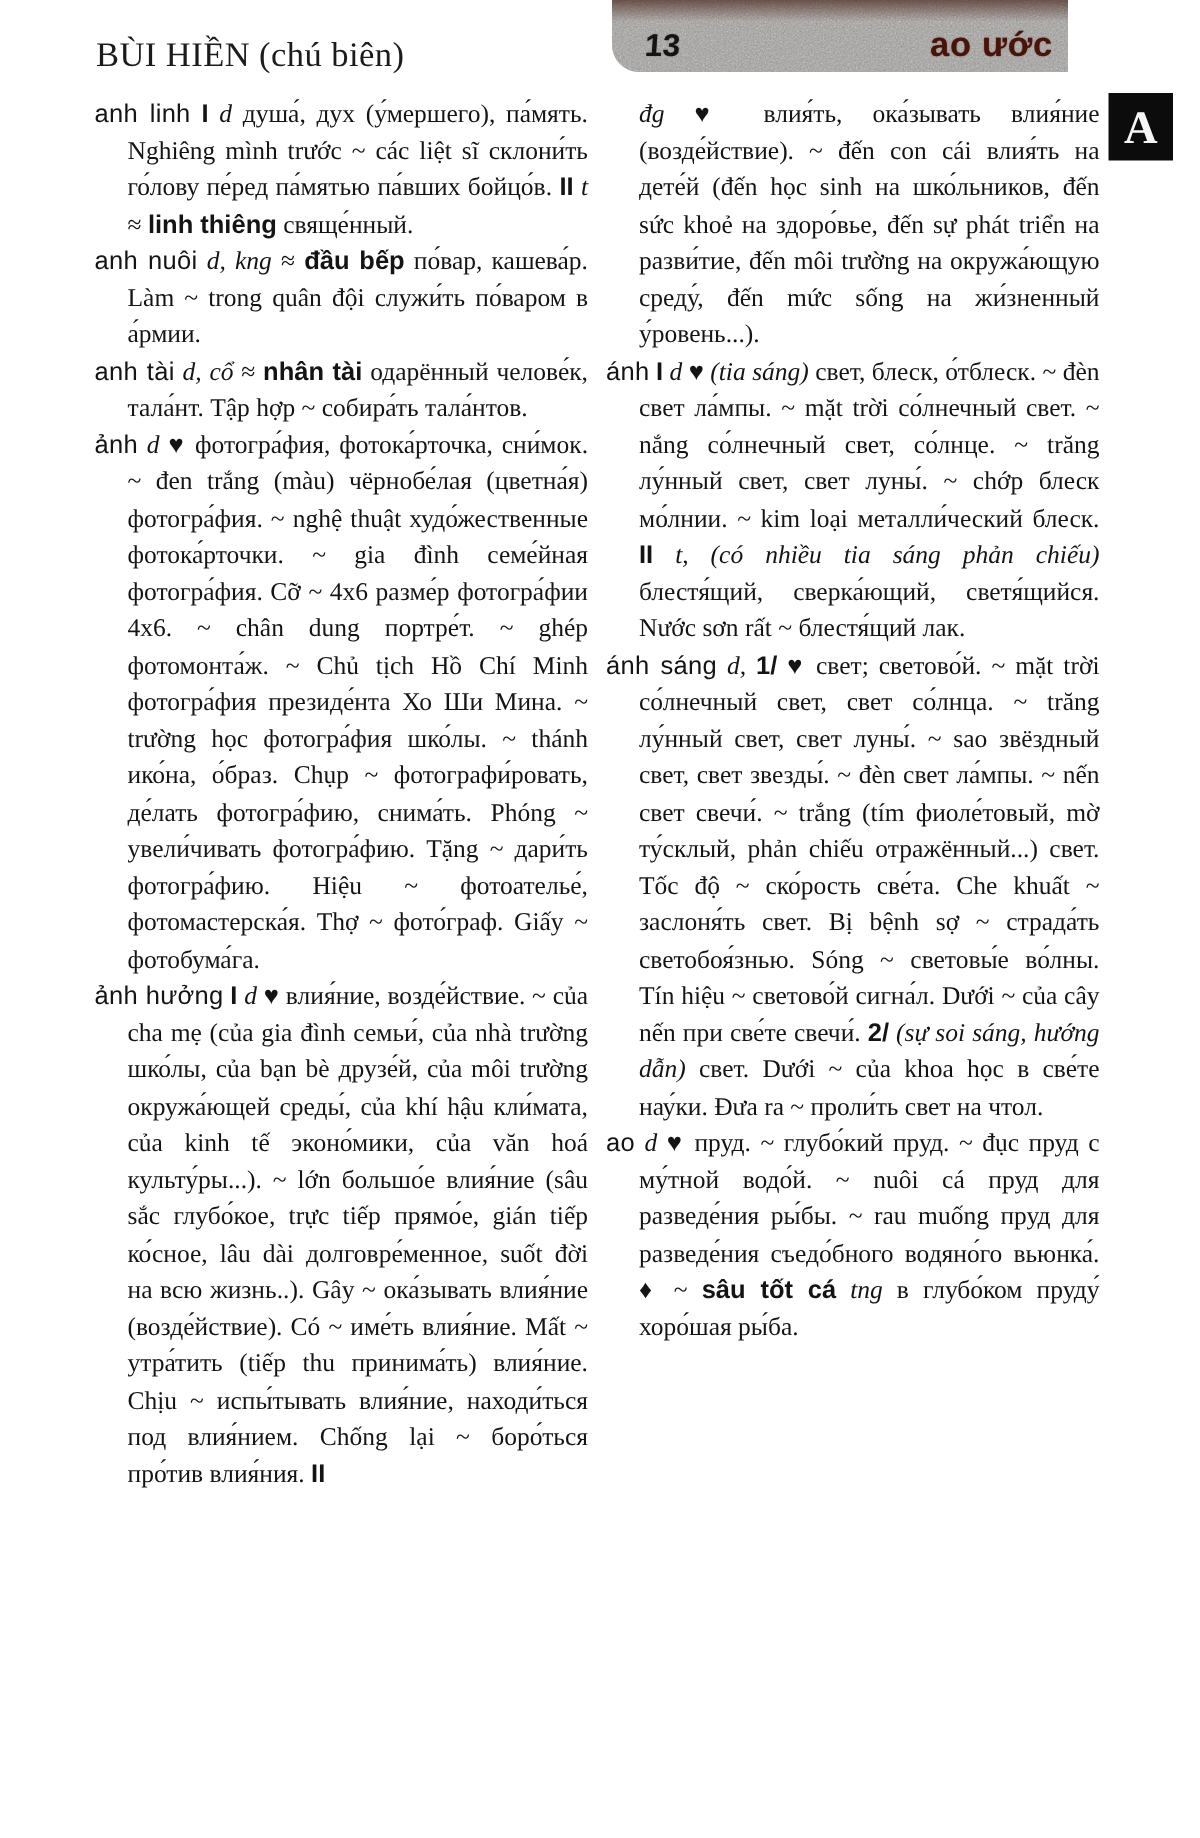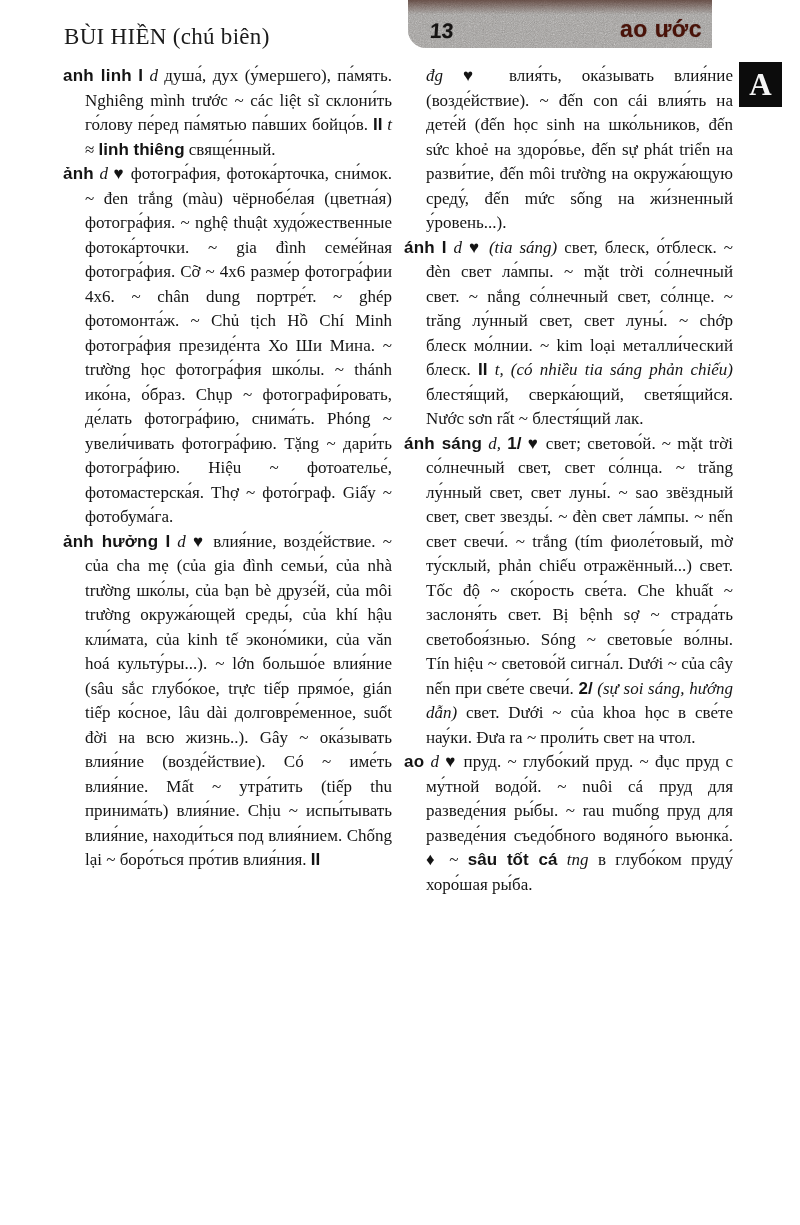--- a/index.html
+++ b/index.html
@@ -44,21 +44,21 @@
   }
   
   .col{
     position:absolute;top:64px;width:329px;
     font-size:17px;line-height:24.5px;text-align:justify;
   }
   .col-left{left:63px;}
   .col-right{left:404px;}
   p.entry{margin:0;padding-left:22px;text-indent:-22px;}
   p.entry.cont{text-indent:0;}
-  .s-hw{font-family:"Liberation Sans", sans-serif;font-weight:bold;letter-spacing:.2px;}
+  .s-hw{font-family:"Liberation Sans", sans-serif;font-weight:normal;letter-spacing:.2px;}
   .s-b{font-family:"Liberation Sans", sans-serif;font-weight:bold;}
   .s-i{font-style:italic;}
   .s-n{}
 </style>
 </head>
 <body>
 
 <div class="runhead-left">BÙI HIỀN (chú biên)</div>
 
 <div class="headbar">
@@ -72,20 +72,22 @@
   <div class="headbar-inner">
     <span class="pageno">13</span>
     <span class="section-title">ao ước</span>
   </div>
 </div>
 
 <div class="letter-tab">A</div>
 
 <div class="col col-left" id="col-left">
     <p class="entry"><span class="s-hw">anh linh</span><span class="s-n"> </span><span class="s-b">I</span><span class="s-n"> </span><span class="s-i">d</span><span class="s-n"> душа́, дух (у́мершего), па́мять. Nghiêng mình trước ~ các liệt sĩ склони́ть го́лову пе́ред па́мятью па́вших бойцо́в. </span><span class="s-b">II</span><span class="s-n"> </span><span class="s-i">t</span><span class="s-n"> ≈ </span><span class="s-b">linh thiêng</span><span class="s-n"> свяще́нный.</span></p>
+    <p class="entry"><span class="s-hw">anh nuôi</span><span class="s-n"> </span><span class="s-i">d, kng</span><span class="s-n"> ≈ </span><span class="s-b">đầu bếp</span><span class="s-n"> по́вар, кашева́р. Làm ~ trong quân đội служи́ть по́варом в а́рмии.</span></p>
+    <p class="entry"><span class="s-hw">anh tài</span><span class="s-n"> </span><span class="s-i">d, cổ</span><span class="s-n"> ≈ </span><span class="s-b">nhân tài</span><span class="s-n"> одарённый челове́к, тала́нт. Tập hợp ~ собира́ть тала́нтов.</span></p>
     <p class="entry"><span class="s-hw">ảnh</span><span class="s-n"> </span><span class="s-i">d</span><span class="s-n"> ♥ фотогра́фия, фотока́рточка, сни́мок. ~ đen trắng (màu) чёрнобе́лая (цветна́я) фотогра́фия. ~ nghệ thuật худо́жественные фотока́рточки. ~ gia đình семе́йная фотогра́фия. Cỡ ~ 4x6 разме́р фотогра́фии 4x6. ~ chân dung портре́т. ~ ghép фотомонта́ж. ~ Chủ tịch Hồ Chí Minh фотогра́фия президе́нта Хо Ши Мина. ~ trường học фотогра́фия шко́лы. ~ thánh ико́на, о́браз. Chụp ~ фотографи́ровать, де́лать фотогра́фию, снима́ть. Phóng ~ увели́чивать фотогра́фию. Tặng ~ дари́ть фотогра́фию. Hiệu ~ фотоателье́, фотомастерска́я. Thợ ~ фото́граф. Giấy ~ фотобума́га.</span></p>
     <p class="entry"><span class="s-hw">ảnh hưởng</span><span class="s-n"> </span><span class="s-b">I</span><span class="s-n"> </span><span class="s-i">d</span><span class="s-n"> ♥ влия́ние, возде́йствие. ~ của cha mẹ (của gia đình семьи́, của nhà trường шко́лы, của bạn bè друзе́й, của môi trường окружа́ющей среды́, của khí hậu кли́мата, của kinh tế эконо́мики, của văn hoá культу́ры...). ~ lớn большо́е влия́ние (sâu sắc глубо́кое, trực tiếp прямо́е, gián tiếp ко́сное, lâu dài долговре́менное, suốt đời на всю жизнь..). Gây ~ ока́зывать влия́ние (возде́йствие). Có ~ име́ть влия́ние. Mất ~ утра́тить (tiếp thu принима́ть) влия́ние. Chịu ~ испы́тывать влия́ние, находи́ться под влия́нием. Chống lại ~ боро́ться про́тив влия́ния. </span><span class="s-b">II</span></p>
   </div>
 <div class="col col-right" id="col-right">
     <p class="entry cont"><span class="s-i">đg</span><span class="s-n"> ♥ влия́ть, ока́зывать влия́ние (возде́йствие). ~ đến con cái влия́ть на дете́й (đến học sinh на шко́льников, đến sức khoẻ на здоро́вье, đến sự phát triển на разви́тие, đến môi trường на окружа́ющую среду́, đến mức sống на жи́зненный у́ровень...).</span></p>
     <p class="entry"><span class="s-hw">ánh</span><span class="s-n"> </span><span class="s-b">I</span><span class="s-n"> </span><span class="s-i">d</span><span class="s-n"> ♥ </span><span class="s-i">(tia sáng)</span><span class="s-n"> свет, блеск, о́тблеск. ~ đèn свет ла́мпы. ~ mặt trời со́лнечный свет. ~ nắng со́лнечный свет, со́лнце. ~ trăng лу́нный свет, свет луны́. ~ chớp блеск мо́лнии. ~ kim loại металли́ческий блеск. </span><span class="s-b">II</span><span class="s-n"> </span><span class="s-i">t, (có nhiều tia sáng phản chiếu)</span><span class="s-n"> блестя́щий, сверка́ющий, светя́щийся. Nước sơn rất ~ блестя́щий лак.</span></p>
     <p class="entry"><span class="s-hw">ánh sáng</span><span class="s-n"> </span><span class="s-i">d,</span><span class="s-n"> </span><span class="s-b">1/</span><span class="s-n"> ♥ свет; светово́й. ~ mặt trời со́лнечный свет, свет со́лнца. ~ trăng лу́нный свет, свет луны́. ~ sao звёздный свет, свет звезды́. ~ đèn свет ла́мпы. ~ nến свет свечи́. ~ trắng (tím фиоле́товый, mờ ту́склый, phản chiếu отражённый...) свет. Tốc độ ~ ско́рость све́та. Che khuất ~ заслоня́ть свет. Bị bệnh sợ ~ страда́ть светобоя́знью. Sóng ~ световы́е во́лны. Tín hiệu ~ светово́й сигна́л. Dưới ~ của cây nến при све́те свечи́. </span><span class="s-b">2/</span><span class="s-n"> </span><span class="s-i">(sự soi sáng, hướng dẫn)</span><span class="s-n"> свет. Dưới ~ của khoa học в све́те нау́ки. Đưa ra ~ проли́ть свет на чтол.</span></p>
     <p class="entry"><span class="s-hw">ao</span><span class="s-n"> </span><span class="s-i">d</span><span class="s-n"> ♥ пруд. ~ глубо́кий пруд. ~ đục пруд с му́тной водо́й. ~ nuôi cá пруд для разведе́ния ры́бы. ~ rau muống пруд для разведе́ния съедо́бного водяно́го вьюнка́. ♦ ~ </span><span class="s-b">sâu tốt cá</span><span class="s-n"> </span><span class="s-i">tng</span><span class="s-n"> в глубо́ком пруду́ хоро́шая ры́ба.</span></p>
   </div>
 

